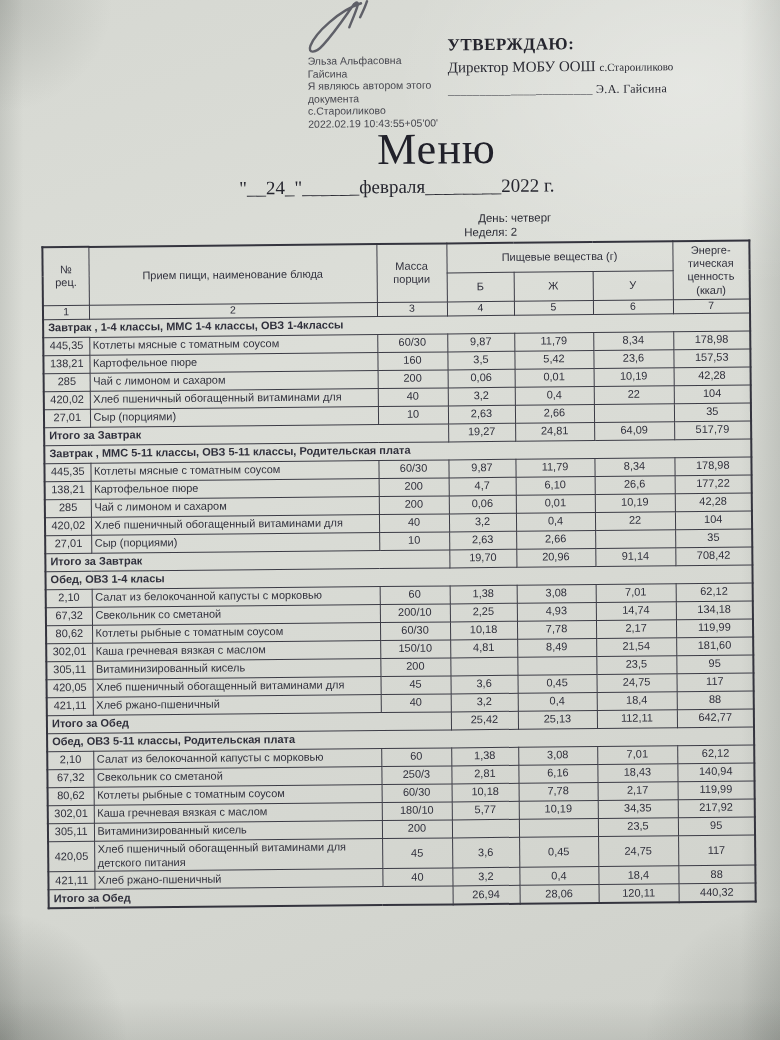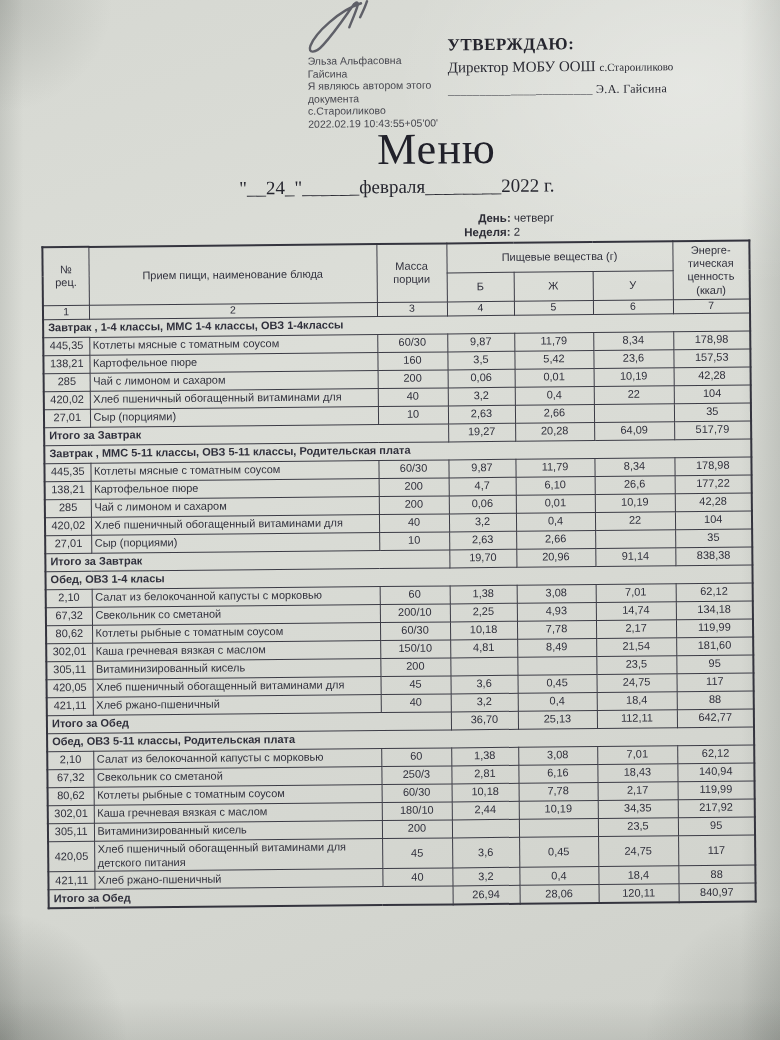--- a/index.html
+++ b/index.html
@@ -37,21 +37,21 @@
   .approval-sig{margin-top:7px;font-size:12px;color:#2b2b34;letter-spacing:.3px;}
   .menu-title{
     position:absolute;left:250px;top:124px;width:380px;text-align:center;
     font-family:"Liberation Serif",serif;font-size:44px;color:#21212a;letter-spacing:1px;
   }
   .date-line{
     position:absolute;left:225px;top:176px;width:350px;text-align:center;
     font-family:"Liberation Serif",serif;font-size:19px;color:#26262f;
   }
   .day-week{position:absolute;left:467px;top:212px;font-size:11.5px;line-height:1.25;color:#2c2c36;}
-  .day-week .lbl{font-weight:bold;}
+  .day-week .lbl{font-weight:normal;}
   .day-row{margin-left:14px;}
   
   .menu-table{
     position:absolute;left:44px;top:243px;width:707px;
     border-collapse:collapse;table-layout:fixed;
     font-size:11px;color:#30303c;
     border:2px solid #34343e;
   }
   .menu-table th,.menu-table td{border:1px solid #3c3c46;overflow:hidden;}
   .menu-table thead th{
@@ -198,21 +198,21 @@
             <td class="name">Сыр (порциями)</td>
             <td class="val">10</td>
             <td class="val">2,63</td>
             <td class="val">2,66</td>
             <td class="val"></td>
             <td class="val">35</td>
           </tr>
           <tr>
             <td colspan="3" class="total-label">Итого за Завтрак</td>
             <td class="val">19,27</td>
-            <td class="val">20,28</td>
+            <td class="val">24,81</td>
             <td class="val">64,09</td>
             <td class="val">517,79</td>
           </tr>
           <tr>
             <td colspan="7" class="section-cell">Завтрак , ММС 5-11 классы, ОВЗ 5-11 классы, Родительская плата</td>
           </tr>
           <tr>
             <td class="val">445,35</td>
             <td class="name">Котлеты мясные с томатным соусом</td>
             <td class="val">60/30</td>
@@ -255,21 +255,21 @@
             <td class="val">2,63</td>
             <td class="val">2,66</td>
             <td class="val"></td>
             <td class="val">35</td>
           </tr>
           <tr>
             <td colspan="3" class="total-label">Итого за Завтрак</td>
             <td class="val">19,70</td>
             <td class="val">20,96</td>
             <td class="val">91,14</td>
-            <td class="val">838,38</td>
+            <td class="val">708,42</td>
           </tr>
           <tr>
             <td colspan="7" class="section-cell">Обед, ОВЗ 1-4 класы</td>
           </tr>
           <tr>
             <td class="val">2,10</td>
             <td class="name">Салат из белокочанной капусты с морковью</td>
             <td class="val">60</td>
             <td class="val">1,38</td>
             <td class="val">3,08</td>
@@ -325,21 +325,21 @@
             <td class="val">421,11</td>
             <td class="name">Хлеб ржано-пшеничный</td>
             <td class="val">40</td>
             <td class="val">3,2</td>
             <td class="val">0,4</td>
             <td class="val">18,4</td>
             <td class="val">88</td>
           </tr>
           <tr>
             <td colspan="3" class="total-label">Итого за Обед</td>
-            <td class="val">36,70</td>
+            <td class="val">25,42</td>
             <td class="val">25,13</td>
             <td class="val">112,11</td>
             <td class="val">642,77</td>
           </tr>
           <tr>
             <td colspan="7" class="section-cell">Обед, ОВЗ 5-11 классы, Родительская плата</td>
           </tr>
           <tr>
             <td class="val">2,10</td>
             <td class="name">Салат из белокочанной капусты с морковью</td>
@@ -364,21 +364,21 @@
             <td class="val">60/30</td>
             <td class="val">10,18</td>
             <td class="val">7,78</td>
             <td class="val">2,17</td>
             <td class="val">119,99</td>
           </tr>
           <tr>
             <td class="val">302,01</td>
             <td class="name">Каша гречневая вязкая с маслом</td>
             <td class="val">180/10</td>
-            <td class="val">2,44</td>
+            <td class="val">5,77</td>
             <td class="val">10,19</td>
             <td class="val">34,35</td>
             <td class="val">217,92</td>
           </tr>
           <tr>
             <td class="val">305,11</td>
             <td class="name">Витаминизированный кисель</td>
             <td class="val">200</td>
             <td class="val"></td>
             <td class="val"></td>
@@ -401,19 +401,19 @@
             <td class="val">3,2</td>
             <td class="val">0,4</td>
             <td class="val">18,4</td>
             <td class="val">88</td>
           </tr>
           <tr>
             <td colspan="3" class="total-label">Итого за Обед</td>
             <td class="val">26,94</td>
             <td class="val">28,06</td>
             <td class="val">120,11</td>
-            <td class="val">840,97</td>
+            <td class="val">440,32</td>
           </tr>
         </tbody>
     </table>
 
   </div>
 </div>
 
 </body></html>

